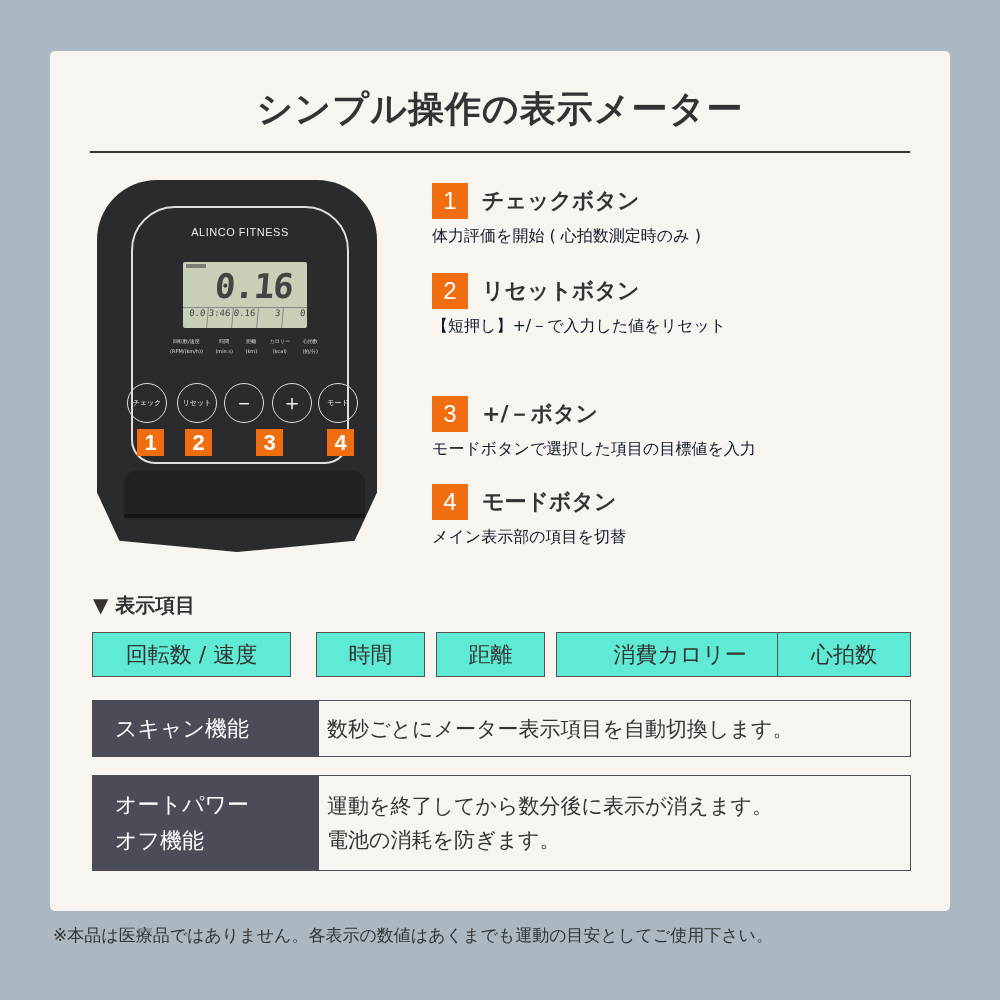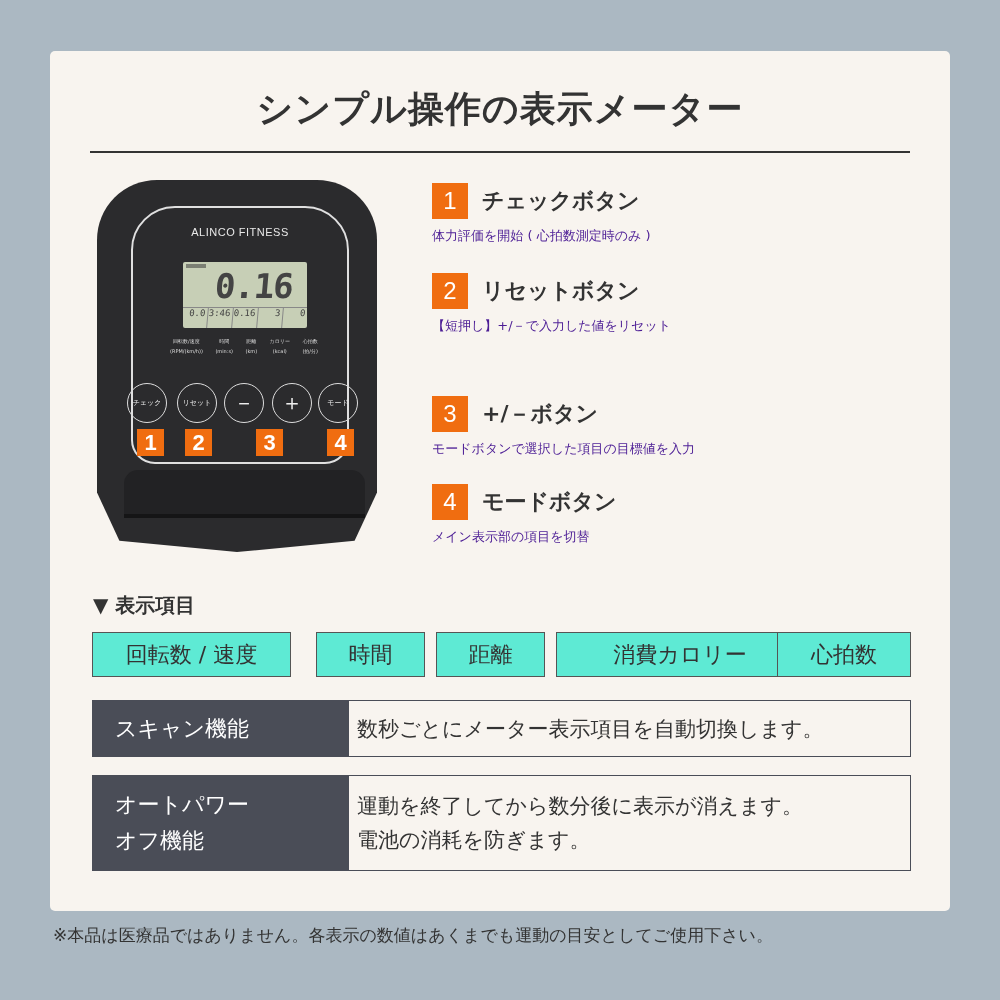--- a/index.html
+++ b/index.html
@@ -78,38 +78,38 @@
 
   
   .desc { position: absolute; left: 432px; }
   .desc-head { display: flex; align-items: center; gap: 14px; height: 36px; }
   .desc-badge {
     width: 36px; height: 36px; background: #f06d10; color: #fff;
     font-family: "Liberation Sans", sans-serif; font-size: 24px;
     display: flex; align-items: center; justify-content: center;
   }
   .desc-title { font-size: 22px; font-weight: bold; color: #333; }
-  .desc-line { font-size: 13px; color: #4c1d95; line-height: 34px; white-space: nowrap; }
+  .desc-line { font-size: 16px; color: #0f172a; line-height: 34px; white-space: nowrap; }
 
   
   .section-label {
     position: absolute; left: 93px; top: 592px; font-size: 20px; font-weight: bold; color: #333;
   }
   .chips { position: absolute; left: 92px; top: 632px; width: 819px; height: 45px; }
   .chip {
     position: absolute; top: 0; height: 45px; background: #5eead4; border: 1.5px solid #555;
     font-size: 22px; display: flex; align-items: center; justify-content: center; color: #333;
   }
 
   
   .feature {
     position: absolute; left: 92px; width: 819px; border: 1.5px solid #4a4d57; display: flex; background: #f8f4ef;
   }
   .feature-label {
-    width: 256px; background: #4a4d57; color: #fff; font-size: 22px; display: flex; align-items: center;
+    width: 226px; background: #4a4d57; color: #fff; font-size: 22px; display: flex; align-items: center;
     padding-left: 22px; line-height: 36px;
   }
   .feature-text { flex: 1; font-size: 21px; color: #333; display: flex; align-items: center; padding-left: 8px; line-height: 34px; }
 
   .footnote {
     position: absolute; left: 53px; top: 924px; font-size: 17px; color: #333; white-space: nowrap;
   }
 </style>
 </head>
 <body>

